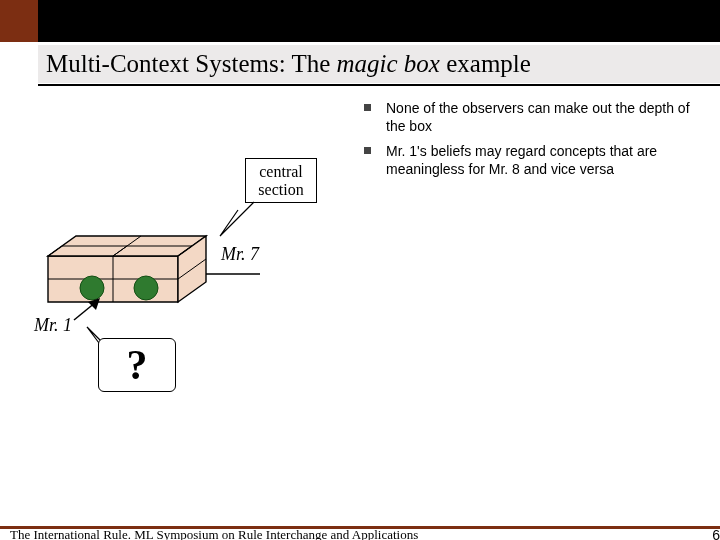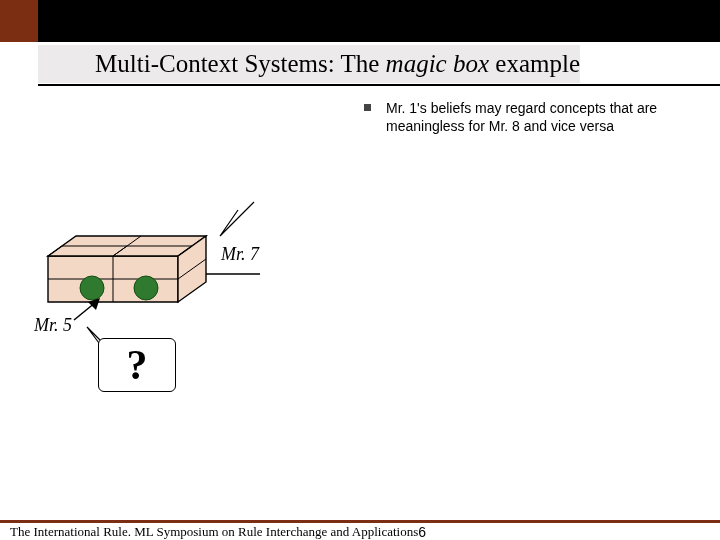--- a/index.html
+++ b/index.html
@@ -1,20 +1,20 @@
 <!DOCTYPE html>
 <html><head>
 <meta charset="utf-8">
 <style>
   * { margin: 0; padding: 0; box-sizing: border-box; }
   html, body { width: 720px; height: 540px; font-family: "Times New Roman", Times, serif; background: #fff; }
   .slide { position: relative; width: 720px; height: 540px; background: #fff; }
   .top-bar { position: absolute; left: 0; top: 0; width: 100%; height: 42px; background: #7c2e12; }
   .black-strip { position: absolute; left: 38px; top: 0; width: 682px; height: 42px; background: #000; }
-  .title-area { position: absolute; left: 38px; top: 45px; width: 542px; height: 38px; background: #eceaea; display: flex; align-items: center; padding-left: 8px; justify-content: flex-end; }
+  .title-area { position: absolute; left: 38px; top: 45px; width: 682px; height: 38px; background: #eceaea; display: flex; align-items: center; padding-left: 8px; }
   .title-area h1 { font-size: 25px; font-weight: normal; color: #000; }
   .title-area .plain { font-style: normal; }
   .title-area .ital { font-style: italic; }
   .rule { position: absolute; left: 38px; top: 84px; width: 682px; height: 2px; background: #000; }
 
   .bullets { position: absolute; left: 354px; top: 100px; width: 358px; font-family: Arial, Helvetica, sans-serif; font-size: 14px; line-height: 1.25; color: #000; }
   .bullets li { list-style: none; position: relative; padding-left: 32px; margin-bottom: 8px; }
   .bullets li .sq { position: absolute; left: 10px; top: 4px; width: 7px; height: 7px; background: #444; }
 
   .central-box { position: absolute; left: 245px; top: 158px; width: 72px; border: 1px solid #000; padding: 4px 6px; text-align: center; font-size: 16px; line-height: 1.1; background: #fff; }
@@ -25,43 +25,48 @@
 
   .boxfig { position: absolute; left: 42px; top: 232px; width: 172px; height: 78px; }
 
   .mr1-label { position: absolute; left: 34px; top: 315px; font-size: 18px; font-style: italic; }
   .mr1-arrow { position: absolute; left: 72px; top: 298px; width: 30px; height: 24px; }
 
   .q-box { position: absolute; left: 98px; top: 338px; width: 78px; height: 54px; border: 1px solid #000; border-radius: 6px; background: #fff; display: flex; align-items: center; justify-content: center; }
   .q-box span { font-size: 42px; font-weight: bold; }
   .callout2 { position: absolute; left: 85px; top: 325px; width: 24px; height: 24px; }
 
-  .footer { position: absolute; left: 0; bottom: 0; width: 100%; height: 20px; border-top: 3px solid #7c2e12; background: #fff; display: flex; align-items: center; padding: 0 16px 0 10px; }
+  .footer { position: absolute; left: 0; bottom: 0; width: 100%; height: 14px; border-top: 3px solid #7c2e12; background: #fff; display: flex; align-items: center; padding: 0 0 0 10px; justify-content: space-between; }
   .footer .ftext { font-size: 13px; }
   .footer .pg { font-size: 14px; font-family: Arial, sans-serif; }
 </style>
 </head>
 <body>
 
 <div class="slide">
   <div class="top-bar">
     <div class="black-strip"></div>
   </div>
 
   <div class="title-area">
     <h1>
       <span class="plain">Multi-Context Systems: The </span><span class="ital">magic box</span><span class="plain"> example</span>
     </h1>
   </div>
   <div class="rule"></div>
 
   <ul class="bullets">
+    <li><span class="sq"></span><span>None of the observers can make out the depth of the box</span></li>
     <li><span class="sq"></span><span>Mr. 1's  beliefs may regard concepts that are meaningless for Mr. 8 and vice versa</span></li>
   </ul>
 
+  <div class="central-box">
+    <div>central</div>
+    <div>section</div>
+  </div>
   <svg class="callout1" viewBox="0 0 38 38">
     <polyline points="36,2 2,36 20,10" fill="none" stroke="#000" stroke-width="1.2"></polyline>
   </svg>
 
   <div class="mr2-label">Mr. 7</div>
   <svg class="mr2-arrow" viewBox="0 0 80 12">
     <line x1="78" y1="6" x2="6" y2="6" stroke="#000" stroke-width="1.5"></line>
     <polygon points="0,6 10,2 10,10" fill="#000"></polygon>
   </svg>
 
@@ -78,21 +83,21 @@
       <line x1="136" y1="47" x2="164" y2="27"></line>
       <line x1="20" y1="14" x2="150" y2="14"></line>
       <line x1="20" y1="14" x2="6" y2="24"></line>
       <line x1="150" y1="14" x2="136" y2="24"></line>
       <line x1="85" y1="14" x2="71" y2="24"></line>
     </g>
     <circle cx="50" cy="56" r="12" fill="#2f7a2f" stroke="#134e13" stroke-width="1"></circle>
     <circle cx="104" cy="56" r="12" fill="#2f7a2f" stroke="#134e13" stroke-width="1"></circle>
   </svg>
 
-  <div class="mr1-label">Mr. 5</div>
+  <div class="mr1-label">Mr. 1</div>
   <svg class="mr1-arrow" viewBox="0 0 30 24">
     <line x1="2" y1="22" x2="24" y2="4" stroke="#000" stroke-width="1.5"></line>
     <polygon points="28,0 16,4 24,12" fill="#000"></polygon>
   </svg>
 
   <svg class="callout2" viewBox="0 0 24 24">
     <polyline points="22,22 2,2 14,18" fill="none" stroke="#000" stroke-width="1.2"></polyline>
   </svg>
   <div class="q-box">
     <span>?</span>

